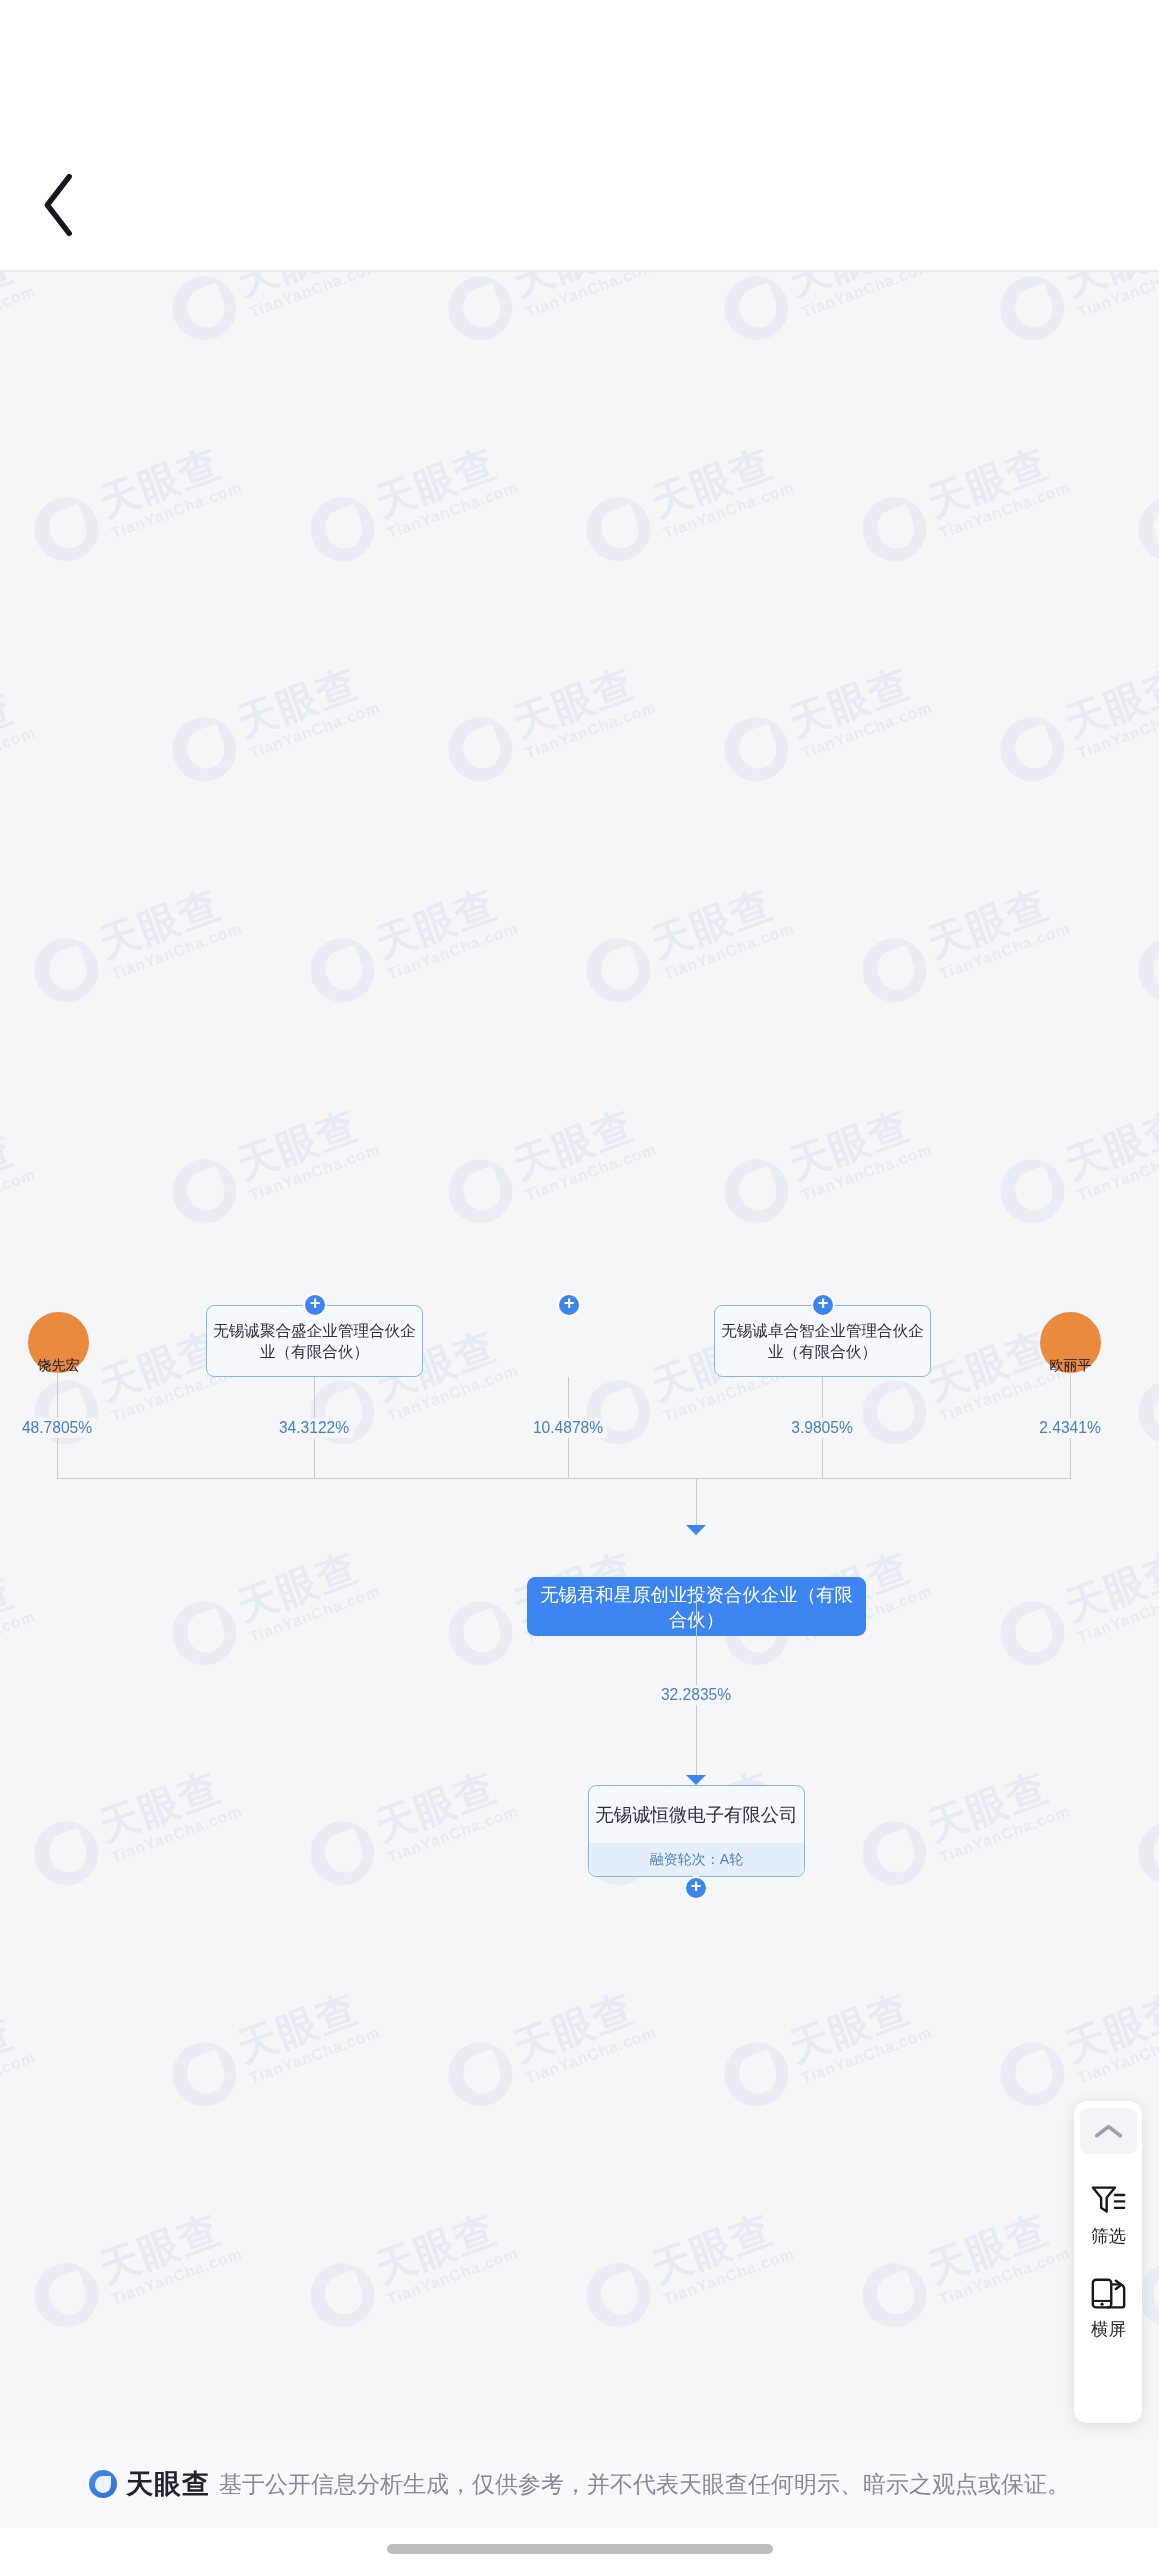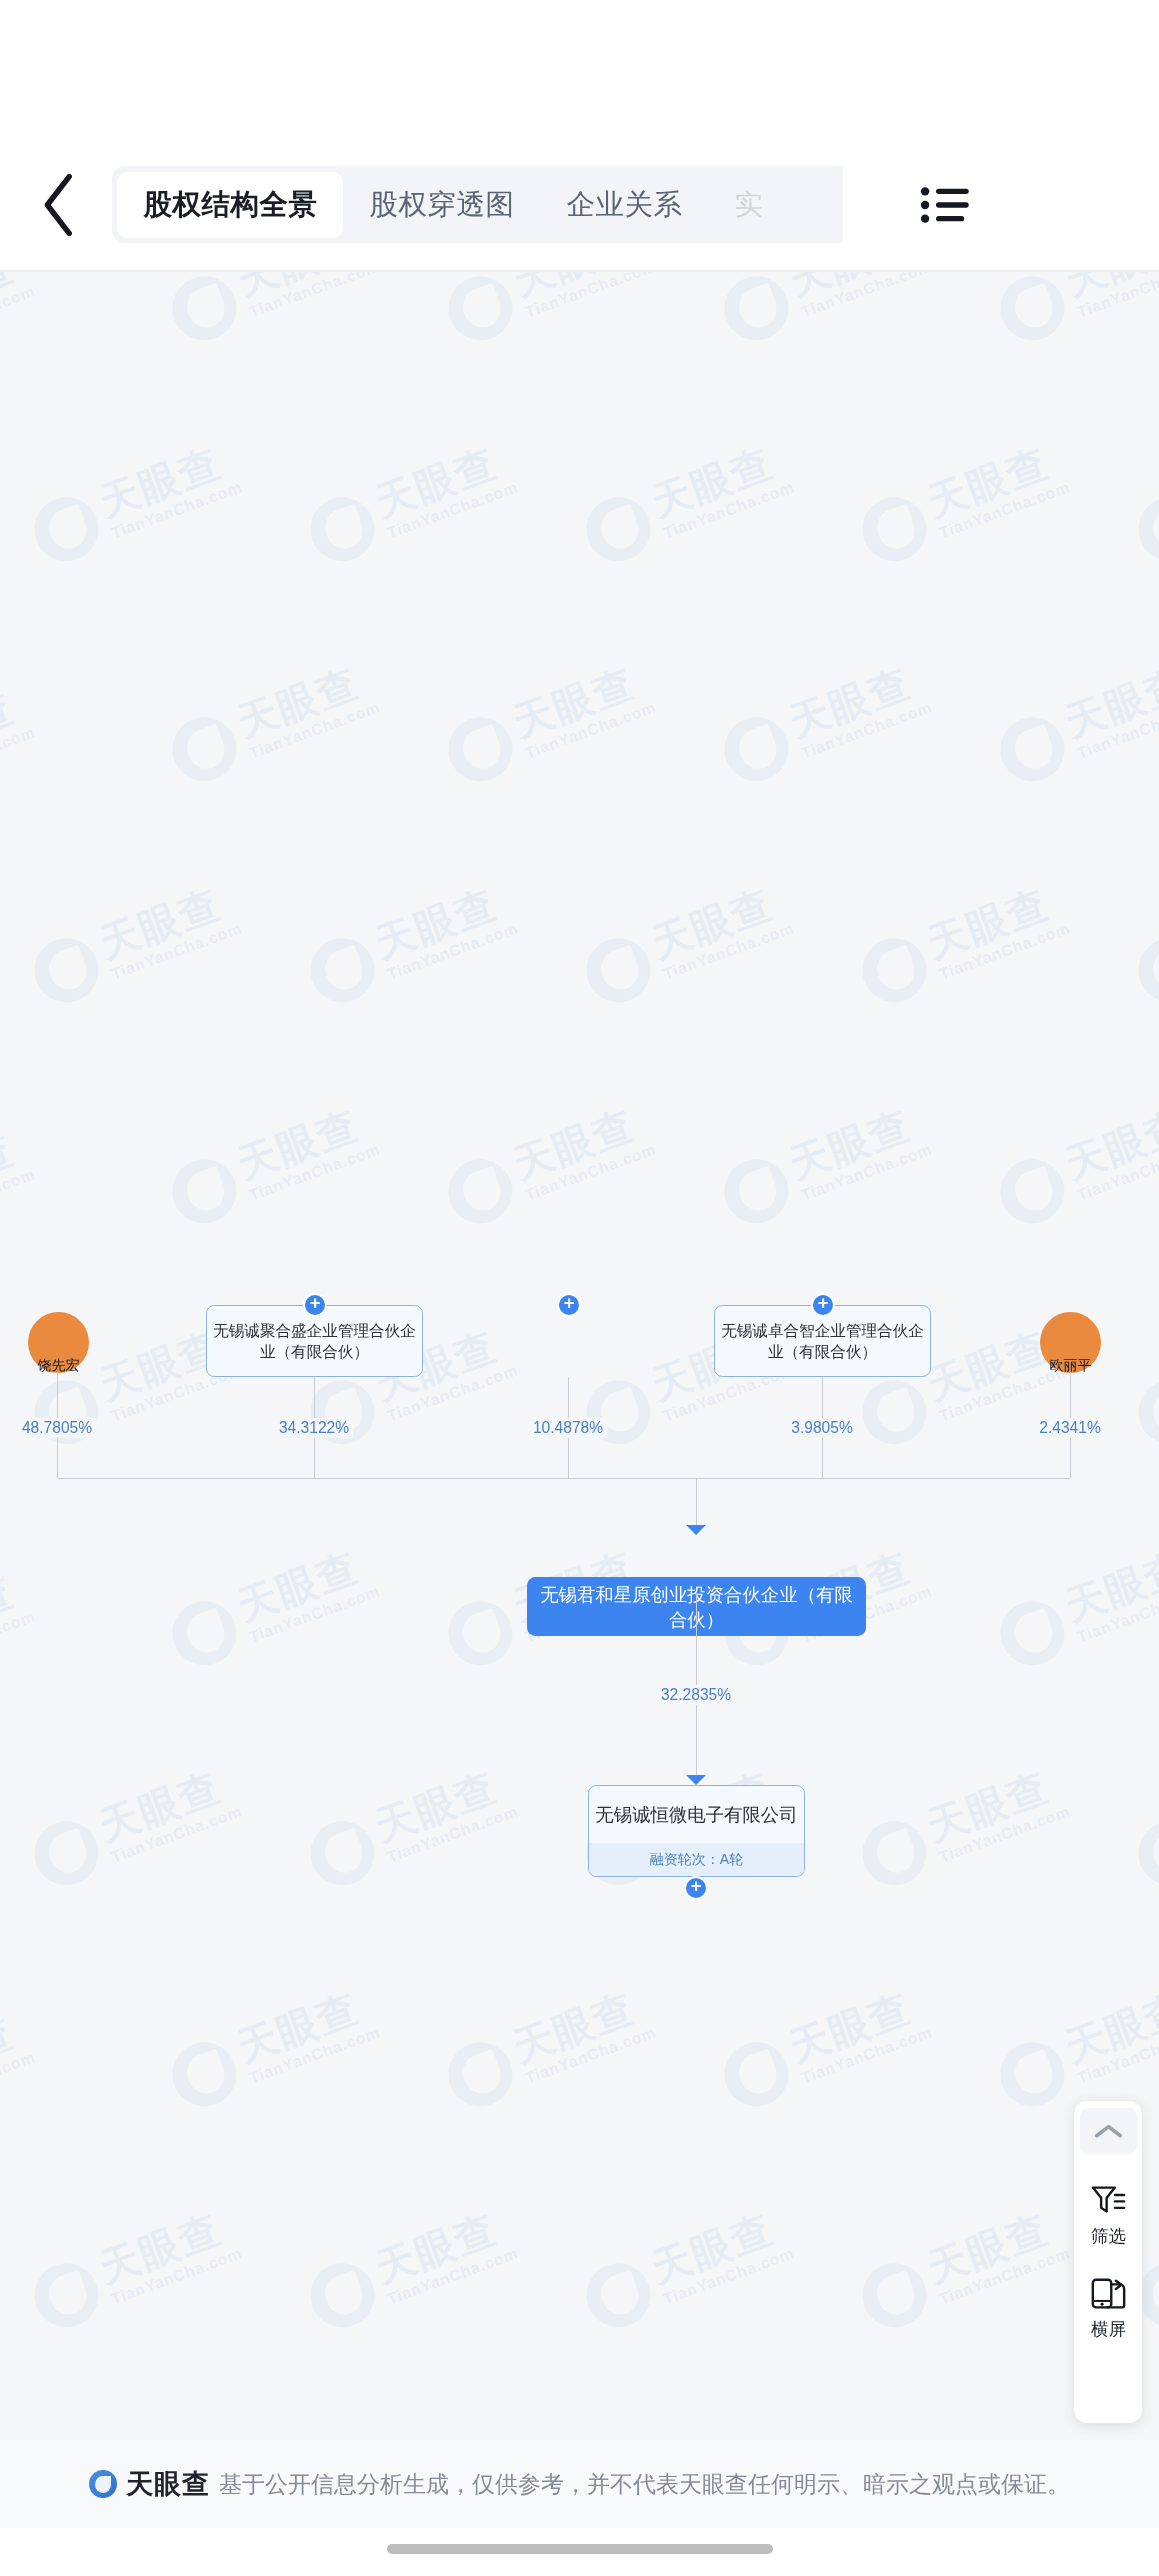--- a/index.html
+++ b/index.html
@@ -193,39 +193,20 @@
 
   <div class="statusbar"></div>
 
   <div class="header">
     <div class="back-btn">
       <svg width="42" height="70" viewBox="0 0 46 76">
         <polyline points="32,7 8,38 32,69" fill="none" stroke="#15181f" stroke-width="6" stroke-linecap="round" stroke-linejoin="round"></polyline>
       </svg>
     </div>
 
-    <div class="tabwrap">
-      <div class="tabbar">
-        <div class="tab active">股权结构全景</div>
-        <div class="tab">股权穿透图</div>
-        <div class="tab">企业关系</div>
-        <div class="tab cut">实</div>
-      </div>
-      <div class="tabfade"></div>
-      <div class="menu-btn">
-        <svg width="52" height="40" viewBox="0 0 56 44">
-          <circle cx="5" cy="7" r="4.6" fill="#15181f"></circle>
-          <rect x="17" y="4" width="36" height="6" rx="3" fill="#15181f"></rect>
-          <circle cx="5" cy="22" r="4.6" fill="#15181f"></circle>
-          <rect x="17" y="19" width="36" height="6" rx="3" fill="#15181f"></rect>
-          <circle cx="5" cy="37" r="4.6" fill="#15181f"></circle>
-          <rect x="17" y="34" width="31" height="6" rx="3" fill="#15181f"></rect>
-        </svg>
-      </div>
-    </div>
   </div>
   <div class="header-sep"></div>
 
   <div class="canvas">
     <div class="wm-layer" id="wm-layer">
         <div class="wm" style="left: -110px; top: -55px;">
           <div class="wm-txt">
             <div class="wm-cn">天眼查</div>
             <div class="wm-en">TianYanCha.com</div>
           </div>

